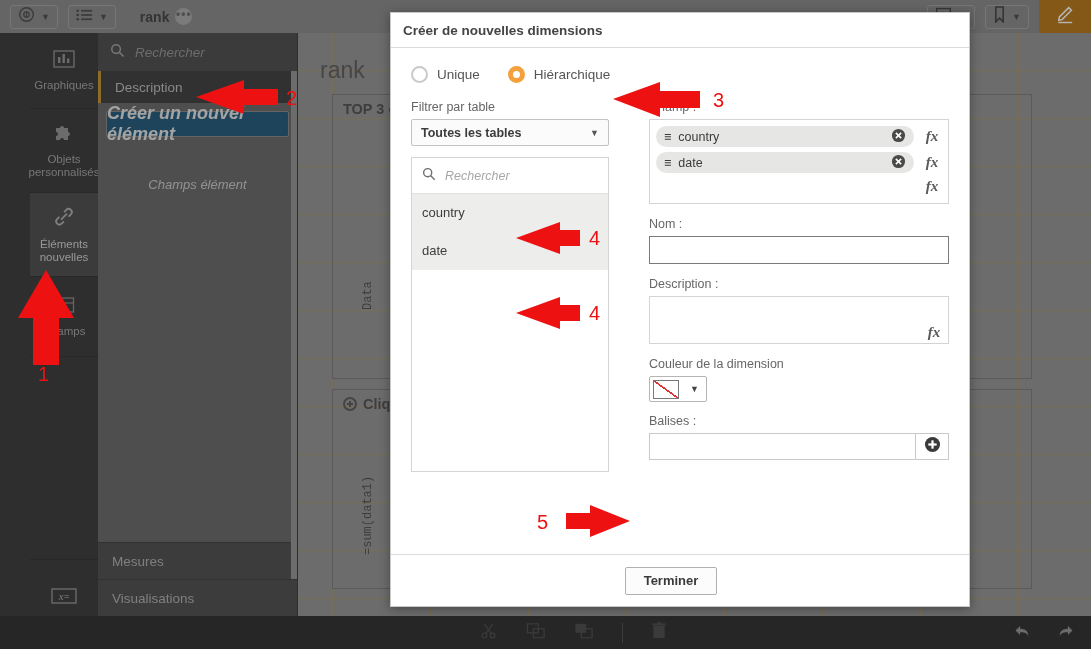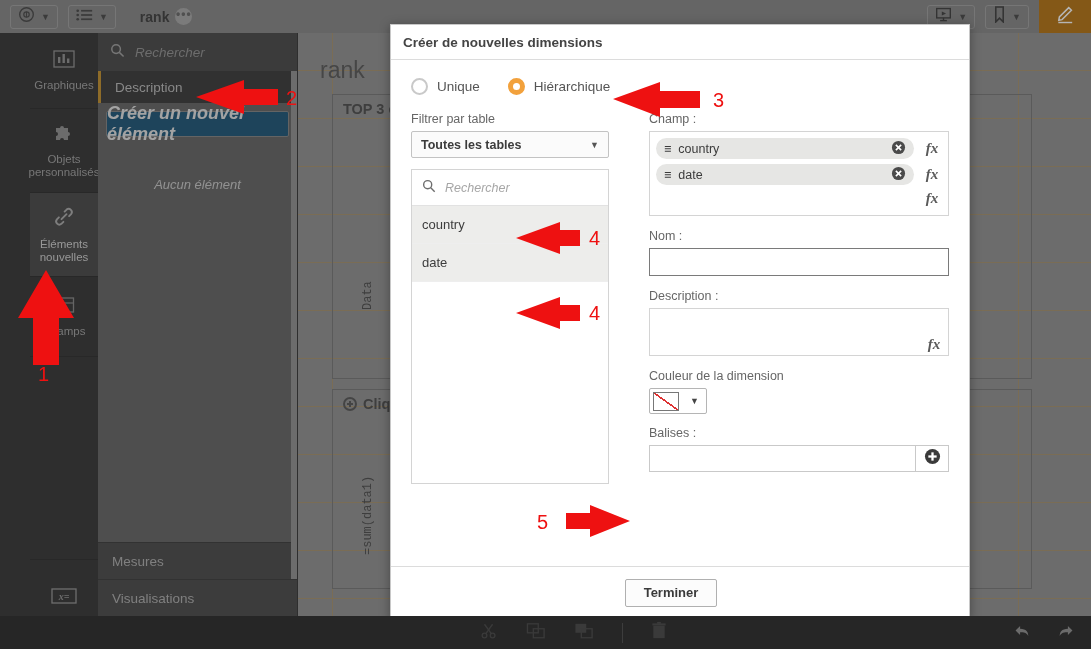--- a/index.html
+++ b/index.html
@@ -141,21 +141,21 @@
   }
 
   
   .scrim {
     position: absolute; left: 0; top: 0; width: 1091px; height: 649px;
     background: rgba(60,60,60,.38); pointer-events: none;
   }
 
   
   .modal {
-    position: absolute; left: 390px; top: 24px; width: 580px; height: 595px;
+    position: absolute; left: 390px; top: 12px; width: 580px; height: 595px;
     background: #fff; border: 1px solid #c8c8c8;
     box-shadow: 0 2px 10px rgba(0,0,0,.35);
     display: flex; flex-direction: column;
   }
   .modal-head {
     height: 35px; border-bottom: 1px solid #dcdcdc;
     display: flex; align-items: center; padding-left: 12px;
     font-size: 13.5px; font-weight: 700; color: #444;
   }
   .modal-body { flex: 1; padding: 18px 20px 0 20px; position: relative; }
@@ -407,21 +407,21 @@
     </div>
 
     <div class="panel-section-head">
       <span>Description</span>
     </div>
 
     <div class="panel-body">
       <div class="new-item-btn">
         <span>Créer un nouvel élément</span>
       </div>
-      <div class="empty-note">Aucun élément</div>
+      <div class="empty-note">Champs élément</div>
     </div>
 
     <div class="panel-foot-item">
       <span>Mesures</span>
     </div>
     <div class="panel-foot-item">
       <span>Visualisations</span>
     </div>
 
     <div class="panel-scroll"></div>

